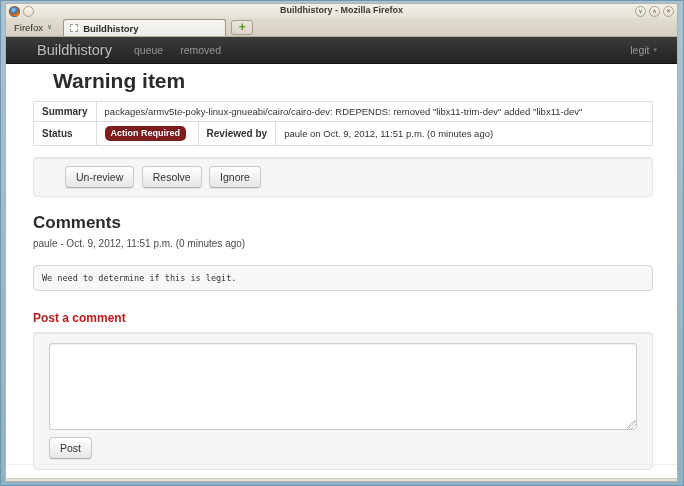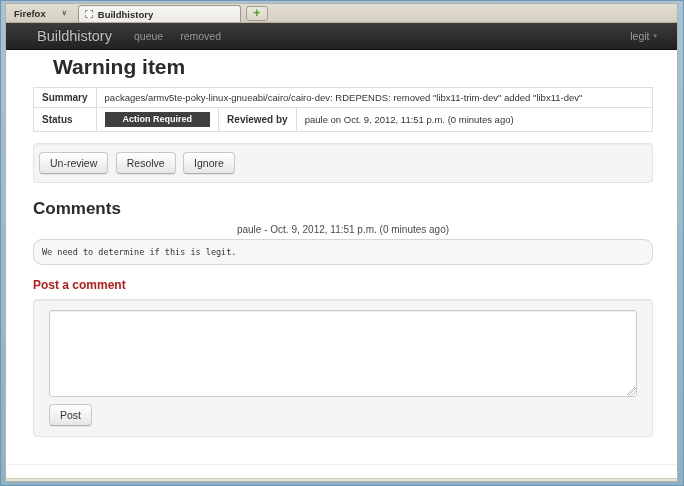--- a/index.html
+++ b/index.html
@@ -56,22 +56,22 @@
     height: 19px; flex: 0 0 19px;
     background: linear-gradient(#e2ddd2, #d5cfc1);
     border-bottom: 1px solid #b5ae9c;
     display: flex; align-items: flex-end;
     padding-left: 3px;
     position: relative;
   }
   .fx-menu {
     font-size: 9.5px; color: #2f2d28;
     padding: 2px 7px 3px 5px;
-    display: flex; align-items: center; gap: 16px;
-    height: 17px; margin-bottom: 0; font-weight: bold;
+    display: flex; align-items: center; gap: 4px;
+    height: 17px; margin-bottom: 0;
   }
   .fx-menu .caret-glyph { font-size: 7px; color: #555; }
   .tab {
     width: 163px; height: 17px;
     background: linear-gradient(#f6f5f2, #eeece7);
     border: 1px solid #9d9686;
     border-bottom: none;
     border-radius: 3px 3px 0 0;
     display: flex; align-items: center; gap: 5px;
     padding: 0 6px;
@@ -130,60 +130,60 @@
     vertical-align: middle;
     white-space: nowrap;
   }
   .item-table th { font-size: 10px; font-weight: bold; color: #333; }
   .row-desc th { vertical-align: top; padding-top: 6px; }
   .col-label { width: 62px; }
   .col-status { width: 102px; }
   .col-revlabel { width: 72px; }
   .badge {
     display: inline-block;
-    background: #404040; color: #fff;
+    background: #7f1d1d; color: #fff;
     font-size: 9px; font-weight: bold;
-    padding: 2px 18px 3px;
-    border-radius: 0;
+    padding: 2px 6px 3px;
+    border-radius: 5px;
     text-shadow: 0 -1px 0 rgba(0,0,0,.25);
   }
   pre.codebox {
     font-family: "DejaVu Sans Mono", monospace;
     font-size: 8px; color: #333;
     background: #f7f7f7;
     border: 1px solid #d6d6d6;
     border-radius: 4px;
     padding: 7px 8px;
     white-space: pre-wrap;
     word-break: break-all;
   }
   .row-desc pre.codebox { margin: 2px 0; }
   
   .well {
     background: #f5f5f5;
     border: 1px solid #e3e3e3;
     border-radius: 4px;
     box-shadow: inset 0 1px 1px rgba(0,0,0,.05);
   }
-  .actions-well { padding: 8px 5px; margin-bottom: 16px; }
+  .actions-well { padding: 8px 31px; margin-bottom: 16px; }
   .btn {
     font-family: "Liberation Sans", sans-serif;
     font-size: 10.5px; color: #333;
     background: linear-gradient(#ffffff, #e6e6e6);
     border: 1px solid #c8c8c8;
     border-bottom-color: #aeaeae;
     border-radius: 4px;
     padding: 4px 10px;
     margin-right: 3px;
     box-shadow: inset 0 1px 0 rgba(255,255,255,.35), 0 1px 1px rgba(0,0,0,.07);
     cursor: pointer;
   }
   h2 { font-size: 17px; font-weight: bold; color: #2b2b2b; margin: 13px 0 5px 0; }
-  .comment-meta { font-size: 10px; color: #4a4a4a; margin-bottom: 4px; text-align: center; }
-  pre.comment-body { font-size: 8.5px; margin-bottom: 13px; border-radius: 9px; }
+  .comment-meta { font-size: 10px; color: #4a4a4a; margin-bottom: 16px; }
+  pre.comment-body { font-size: 8.5px; margin-bottom: 20px; }
   h3 { font-size: 12px; font-weight: bold; color: #b91c1c; margin: 4px 0 7px 0; }
   .post-well { padding: 10px 15px 10px; }
   .post-well textarea {
     width: 588px; height: 87px;
     border: 1px solid #ccc;
     border-radius: 3px;
     background: #fff;
     resize: none;
     font-family: "Liberation Sans", sans-serif;
     font-size: 10px;
@@ -207,20 +207,30 @@
     background: #e9e4d9;
     border-top: 1px solid #cfc9ba;
   }
 </style>
 </head>
 <body>
 
 <div class="frame">
   <div class="window">
 
+    <div class="titlebar">
+      <span class="fx-icon"></span>
+      <span class="tb-round"></span>
+      <span class="win-title">Buildhistory - Mozilla Firefox</span>
+      <span class="win-controls">
+        <span class="tb-round">∨</span>
+        <span class="tb-round">∧</span>
+        <span class="tb-round">✕</span>
+      </span>
+    </div>
 
     <div class="tabbar">
       <div class="fx-menu">
         <span>Firefox</span>
         <span class="caret-glyph">∨</span>
       </div>
       <div class="tab">
         <span class="favicon"></span>
         <span class="tab-label">Buildhistory</span>
       </div>

